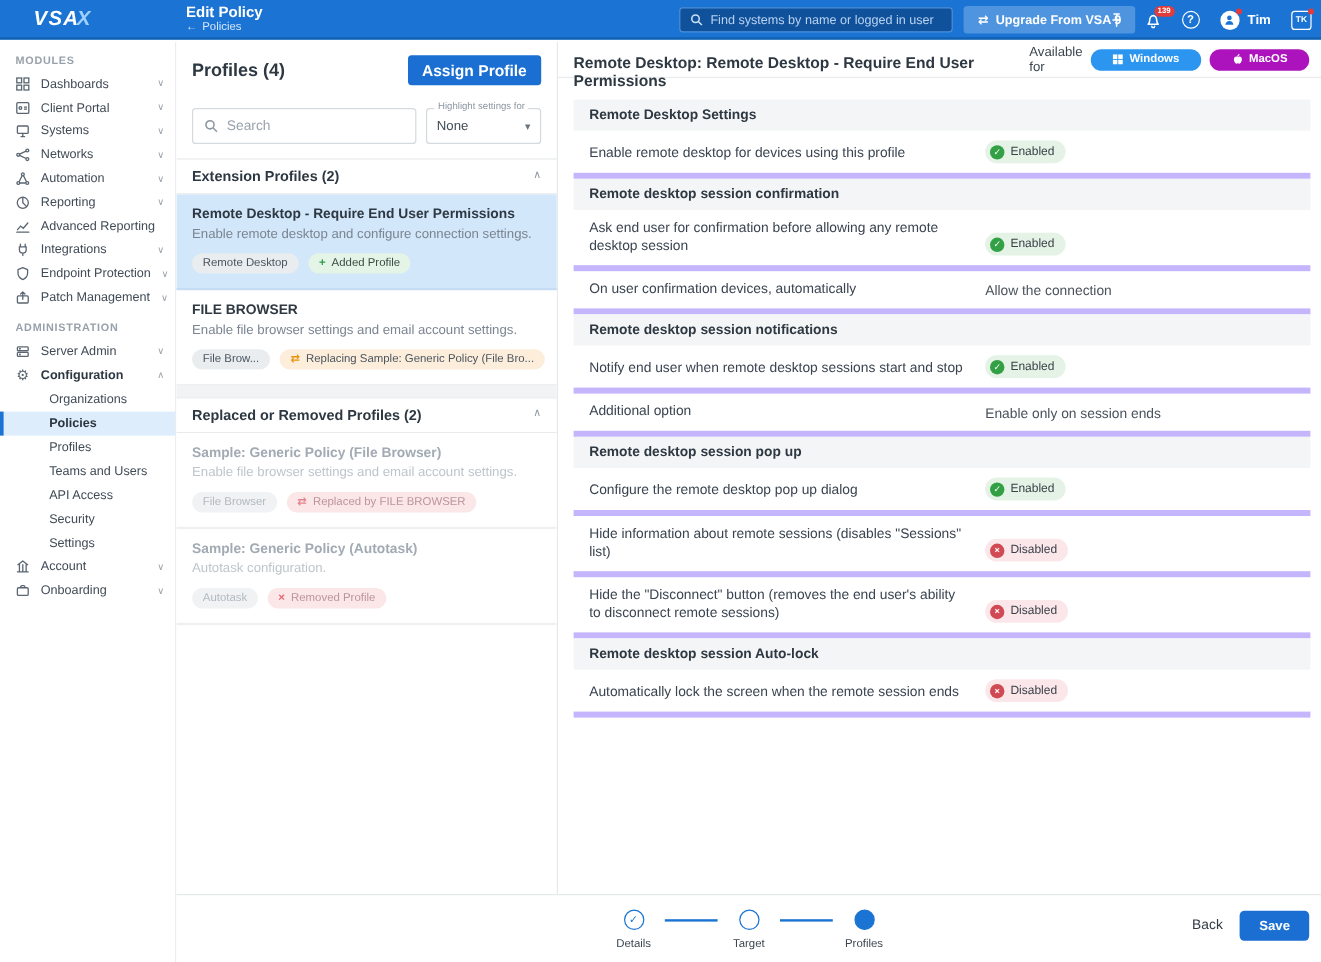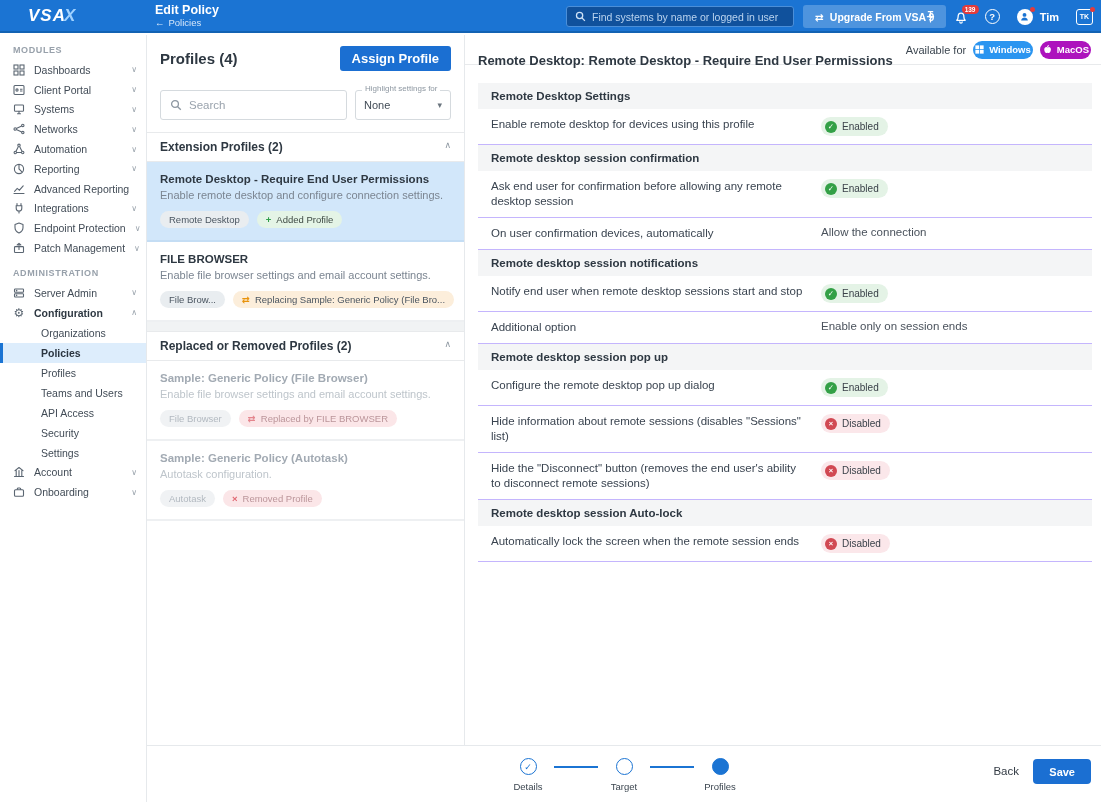--- a/index.html
+++ b/index.html
@@ -94,27 +94,27 @@
   .bp-removed i { color:#e06671; font-style:normal; font-weight:bold;}
 
   
   .main { position:absolute; top:35px; left:465px; right:0; bottom:57px; background:#fff; overflow:hidden;}
   .m-head { height:30px; display:flex; align-items:center; justify-content:space-between;
     padding:0 10px 0 13px; border-bottom:1px solid #e8eaec;}
   .m-title { font-size:13px; font-weight:bold; color:#2e3842;margin-top:21px;}
   .m-right { display:flex; align-items:center; gap:7px;}
   .af { font-size:11px; color:#3c4650;}
   .plat { height:18px; border-radius:11px; color:#fff; font-size:9.5px; font-weight:bold;
-    display:flex; align-items:center; gap:5px; padding:0 2px; cursor:pointer;}
+    display:flex; align-items:center; gap:5px; padding:0 18px; cursor:pointer;}
   .plat.win { background:#2b95f0;}
   .plat.mac { background:#ad13bd;}
   .content { position:absolute; left:13px; right:9px; top:48px;}
   .band { background:#f4f5f6; height:26px; display:flex; align-items:center; padding-left:13px;
     font-size:11.5px; font-weight:bold; color:#2e3842;}
-  .row { display:flex; align-items:flex-start; padding:8px 0 8px 13px; border-bottom:1px solid #c4b5fd; min-height:30px;}
+  .row { display:flex; align-items:flex-end; padding:8px 0 8px 13px; border-bottom:5px solid #c4b5fd; min-height:30px;}
   .lbl { width:330px; font-size:11.5px; color:#3a4450; line-height:15px; padding-right:14px;}
   .val { display:flex; align-items:center;}
   .valtxt { font-size:11.5px; color:#4a525c;}
   .st { height:19px; border-radius:11px; display:flex; align-items:center; gap:5px;
     padding:0 9px 0 4px; font-size:10px; color:#3a4149;}
   .st.en { background:#e4f3e6;}
   .st.dis { background:#fbe7ea;}
   .stdot { width:12px; height:12px; border-radius:50%; color:#fff; font-size:7.5px; font-weight:bold;
     display:flex; align-items:center; justify-content:center;}
   .st.en .stdot { background:#33a046;}

